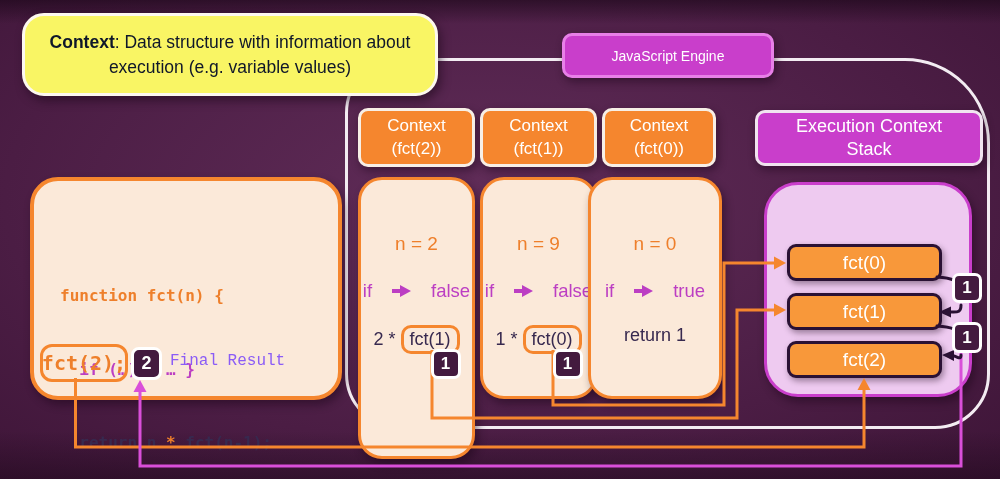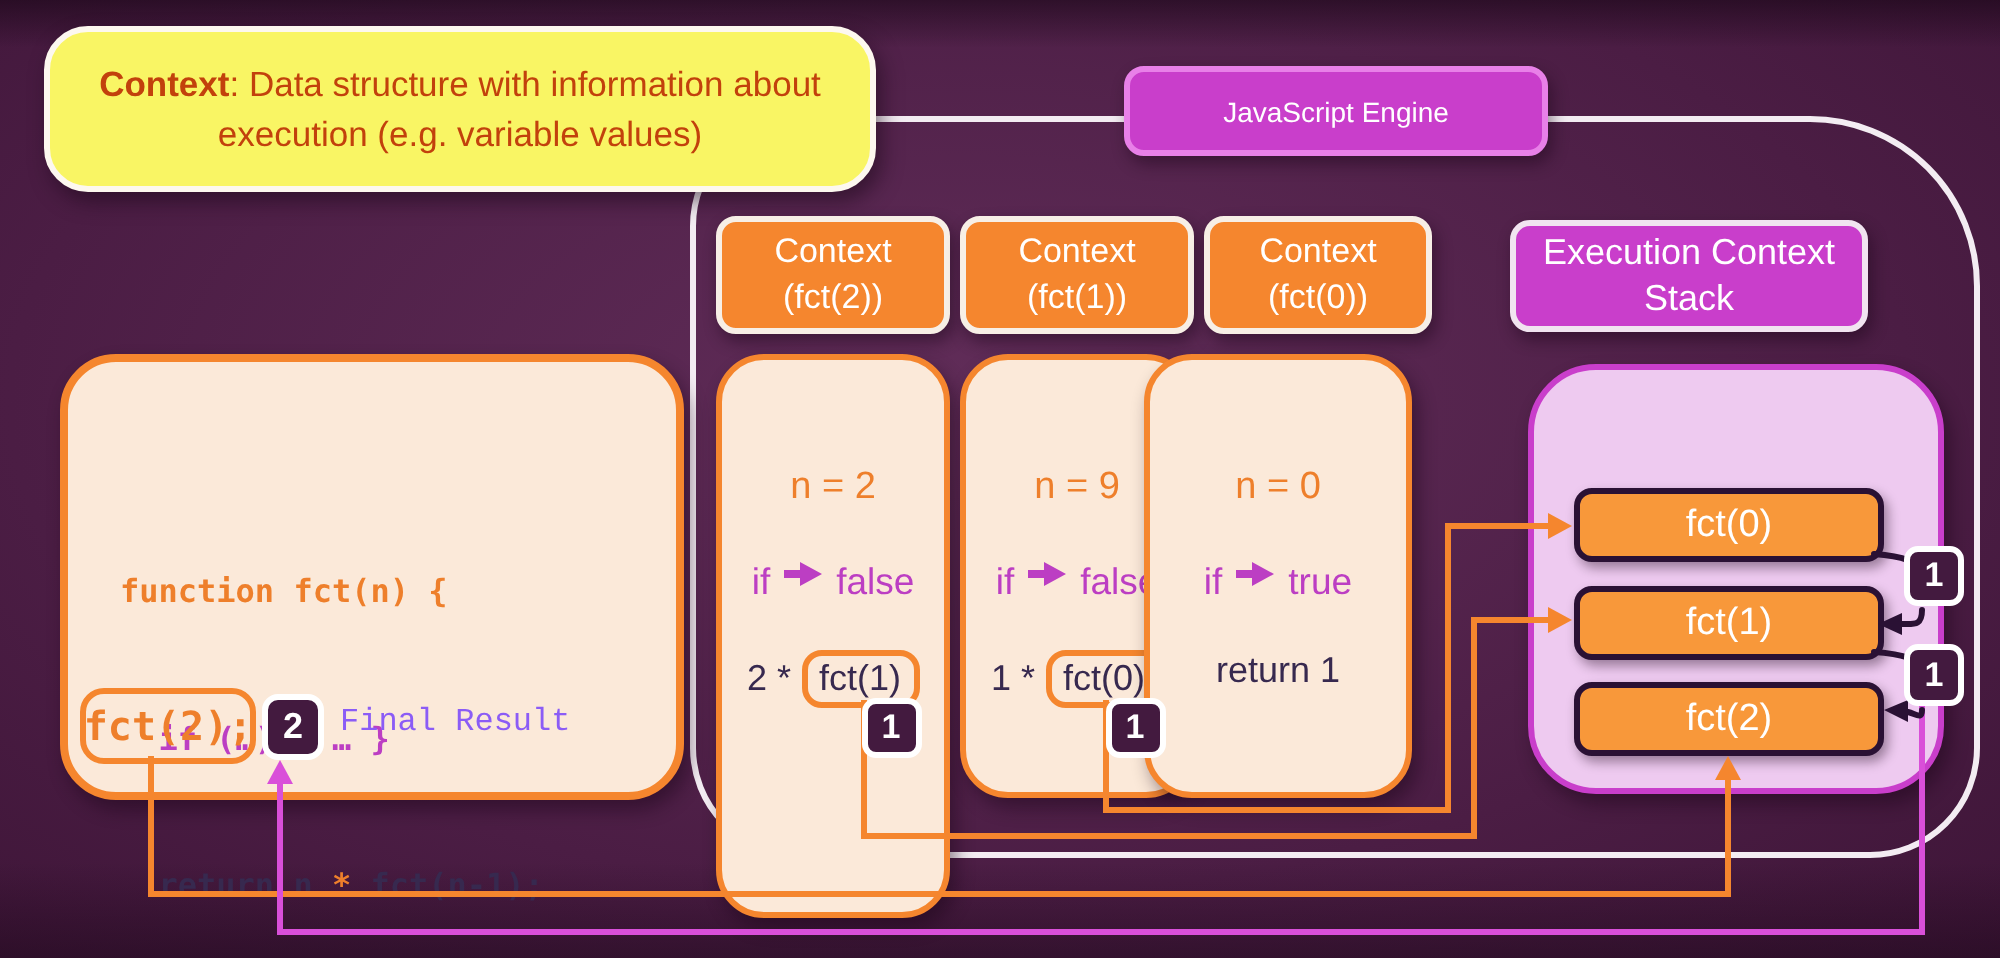--- a/index.html
+++ b/index.html
@@ -8,60 +8,60 @@
     font-family:"Liberation Sans",sans-serif;
     background:
       linear-gradient(180deg, rgba(20,4,18,.55) 0%, rgba(20,4,18,0) 5%, rgba(20,4,18,0) 90%, rgba(20,4,18,.4) 100%),
       radial-gradient(125% 135% at 48% 42%, #612d59 0%, #4b1d44 38%, #371131 70%, #270b24 100%);
   }
   .abs{position:absolute;box-sizing:border-box;}
   
   .jse-container{left:345px;top:58px;width:645px;height:371px;border:3px solid #f3ecf2;
     border-radius:55px;border-top-right-radius:85px;}
   .note{left:22px;top:13px;width:416px;height:83px;background:#f9f564;border:3px solid #fdf8ef;
-    border-radius:22px;color:#c2410c;font-size:17.5px;line-height:1.42;text-align:center;
+    border-radius:22px;color:#0f172a;font-size:17.5px;line-height:1.42;text-align:center;
     display:flex;align-items:center;justify-content:center;padding:0 24px;
     box-shadow:3px 5px 10px rgba(24,5,22,.5);}
   .jse-label{left:562px;top:33px;width:212px;height:45px;background:#c93ecb;border:3px solid #e880e8;
     border-radius:10px;color:#fff;font-size:14px;display:flex;align-items:center;justify-content:center;
     box-shadow:2px 4px 8px rgba(24,5,22,.45);}
   
   .hdr{display:flex;flex-direction:column;align-items:center;justify-content:center;color:#fff;
     border-radius:10px;box-shadow:2px 4px 8px rgba(24,5,22,.45);text-align:center;}
   .hdr-orange{background:#f5862e;border:3px solid #f7efe6;}
   .hdr-magenta{background:#c93ecb;border:3px solid #f1e4f0;}
   .script-hdr{left:18px;top:108px;width:297px;height:59px;font-size:20px;}
   .ctx1-hdr{left:358px;top:108px;width:117px;height:59px;font-size:17px;line-height:1.33;}
   .ctx2-hdr{left:480px;top:108px;width:117px;height:59px;font-size:17px;line-height:1.33;}
   .ctx3-hdr{left:602px;top:108px;width:114px;height:59px;font-size:17px;line-height:1.33;}
-  .ecs-hdr{left:755px;top:110px;width:179px;height:56px;font-size:18px;line-height:1.3;}
+  .ecs-hdr{left:755px;top:110px;width:228px;height:56px;font-size:18px;line-height:1.3;}
   
   .body-box{background:#fbe9d9;border:3.5px solid #f5862e;box-shadow:3px 5px 9px rgba(24,5,22,.45);}
   .script-body{left:30px;top:177px;width:312px;height:223px;border-radius:28px;border-width:4px;}
   .ctx-body{border-radius:24px;}
   .ctx1-body{left:358px;top:177px;width:117px;height:282px;}
   .ctx2-body{left:480px;top:177px;width:117px;height:222px;}
-  .ctx3-body{left:572px;top:177px;width:134px;height:222px;text-decoration:underline;}
+  .ctx3-body{left:588px;top:177px;width:134px;height:222px;text-decoration:underline;}
   .ecs-body{left:764px;top:182px;width:208px;height:215px;background:#eecaf0;border:3.5px solid #c93ecb;
     border-radius:34px;box-shadow:3px 5px 9px rgba(24,5,22,.45);}
   
   .code{position:absolute;left:26px;top:54px;font-family:"DejaVu Sans Mono",monospace;font-size:16px;
     font-weight:600;line-height:24.5px;white-space:pre;}
   .c-or{color:#ee7f2b;} .c-mg{color:#bc3ec3;} .c-dk{color:#37294f;}
   .call-outline{position:absolute;left:6px;top:163px;width:88px;height:38px;border:3px solid #f5862e;
     border-radius:12px;display:flex;align-items:center;justify-content:center;
     font-family:"DejaVu Sans Mono",monospace;font-size:20px;font-weight:600;color:#ee7f2b;box-sizing:border-box;}
   .badge{background:#431a3f;border:3px solid #fff;border-radius:8px;color:#fff;font-weight:bold;
     display:flex;align-items:center;justify-content:center;box-sizing:border-box;z-index:8;}
   .badge-2{left:97px;top:166px;width:31px;height:33px;font-size:18px;position:absolute;}
   .final-label{position:absolute;left:136px;top:171px;font-size:16px;color:#8b5cf6;font-family:Liberation Mono, monospace;}
   
   .n-row{position:absolute;top:53px;width:100%;text-align:center;font-size:19px;color:#ee7f2b;}
-  .if-row{position:absolute;top:100px;width:100%;display:flex;align-items:flex-start;justify-content:center;
-    gap:6px;font-size:18.5px;color:#bc3ec3;}
+  .if-row{position:absolute;top:100px;width:100%;display:flex;align-items:center;justify-content:center;
+    gap:19px;font-size:18.5px;color:#bc3ec3;}
   .expr-row{position:absolute;top:145px;width:100%;display:flex;align-items:center;justify-content:center;
     font-size:18px;color:#37294f;}
   .expr-prefix{margin-right:5px;}
   .call-mini{position:relative;border:3px solid #f5862e;border-radius:10px;padding:1px 6px;}
   .badge-mini{position:absolute;right:-4px;top:calc(100% - 2px);width:30px;height:30px;font-size:17px;border-radius:7px;}
   
   .stack-item{left:787px;width:155px;height:37px;background:#f8983a;border:3px solid #2a1134;border-radius:9px;
     color:#fff;font-size:19px;display:flex;align-items:center;justify-content:center;
     box-shadow:2px 3px 6px rgba(24,5,22,.4);}
   .stk0{top:244px;} .stk1{top:293px;} .stk2{top:341px;text-align:center;}

